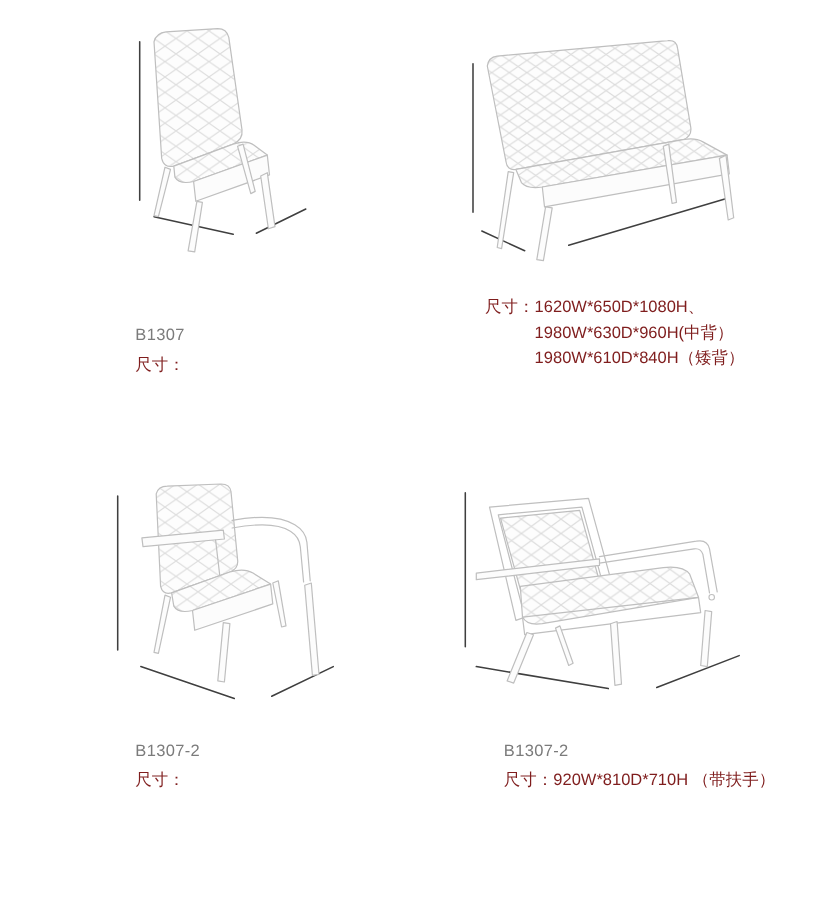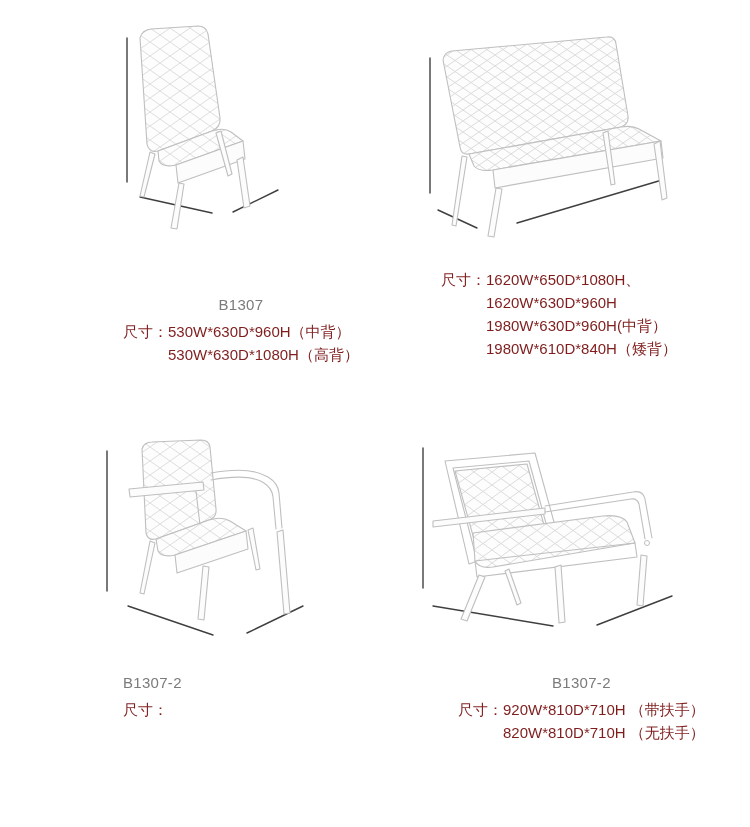--- a/index.html
+++ b/index.html
@@ -12,21 +12,21 @@
     display:grid;
     grid-template-columns:375px 375px;
     grid-template-rows:433px 394px;
     width:750px;height:827px;
   }
   .card{position:relative;}
   .sketch{display:block;}
   .sketch svg{display:block;}
   .info{width:max-content;}
   .model{
-    font-size:15px;color:#7b7b7b;text-align:center;
+    font-size:15px;color:#7b7b7b;text-align:left;
     margin:0 0 7px 0;font-weight:normal;letter-spacing:.3px;
   }
   .specs{display:flex;font-size:15px;color:#7f1d1d;line-height:23px;}
   .label,.dim{white-space:nowrap;}
   .card1 .info{margin-left:123px;}
   .card1 .model{margin-top:28px;}
   .card2 .info{margin-left:66px;}
   .card2 .model{margin-top:28px;}
   .card3 .info{margin-left:123px;}
   .card3 .model{margin-top:16px;}
@@ -62,24 +62,20 @@
         <path class="wood" d="M150,152 L140,196 L144,197 L155,154 Z"></path>
         <path class="wood" d="M179,183 L171,228 L177,229 L184,184 Z"></path>
         <path class="wood" d="M216,133 L228,176 L232,174 L221,131 Z"></path>
         <path class="wood" d="M237,160 L244,208 L250,206 L243,157 Z"></path>
       </svg>
     </div>
     <div class="info">
       <div class="model">B1307</div>
       <div class="specs">
         <span class="label">尺寸：</span>
-        <span class="dims">
-          <div class="dim">530W*630D*960H（中背）</div>
-          <div class="dim">530W*630D*1080H（高背）</div>
-        </span>
       </div>
     </div>
   </section>
 
   <section class="card card2">
     <div class="sketch">
       <svg width="375" height="268" viewBox="0 0 375 268">
         <defs>
           <pattern id="t2" width="16" height="11" patternUnits="userSpaceOnUse">
             <rect width="16" height="11" fill="#fdfdfd"></rect>
@@ -96,21 +92,20 @@
         <path class="wood" d="M121,188 L113,236 L119,237 L127,189 Z"></path>
         <path class="wood" d="M228,133 L236,185 L240,184 L233,131 Z"></path>
         <path class="wood" d="M279,144 L287,200 L292,198 L285,141 Z"></path>
       </svg>
     </div>
     <div class="info">
       <div class="specs">
         <span class="label">尺寸：</span>
         <span class="dims">
           <div class="dim">1620W*650D*1080H、</div>
-          <div class="dim">1620W*630D*960H</div>
           <div class="dim">1980W*630D*960H(中背）</div>
           <div class="dim">1980W*610D*840H（矮背）</div>
         </span>
       </div>
     </div>
   </section>
 
   <section class="card card3">
     <div class="sketch">
       <svg width="375" height="225" viewBox="0 0 375 225">
@@ -177,19 +172,18 @@
         <path class="wood" d="M180,134 L184,190 L190,189 L186,132 Z"></path>
         <path class="wood" d="M266,122 L262,172 L268,173 L272,123 Z"></path>
       </svg>
     </div>
     <div class="info">
       <div class="model">B1307-2</div>
       <div class="specs">
         <span class="label">尺寸：</span>
         <span class="dims">
           <div class="dim">920W*810D*710H （带扶手）</div>
-          <div class="dim">820W*810D*710H （无扶手）</div>
         </span>
       </div>
     </div>
   </section>
 
 </main>
 
 </body></html>

